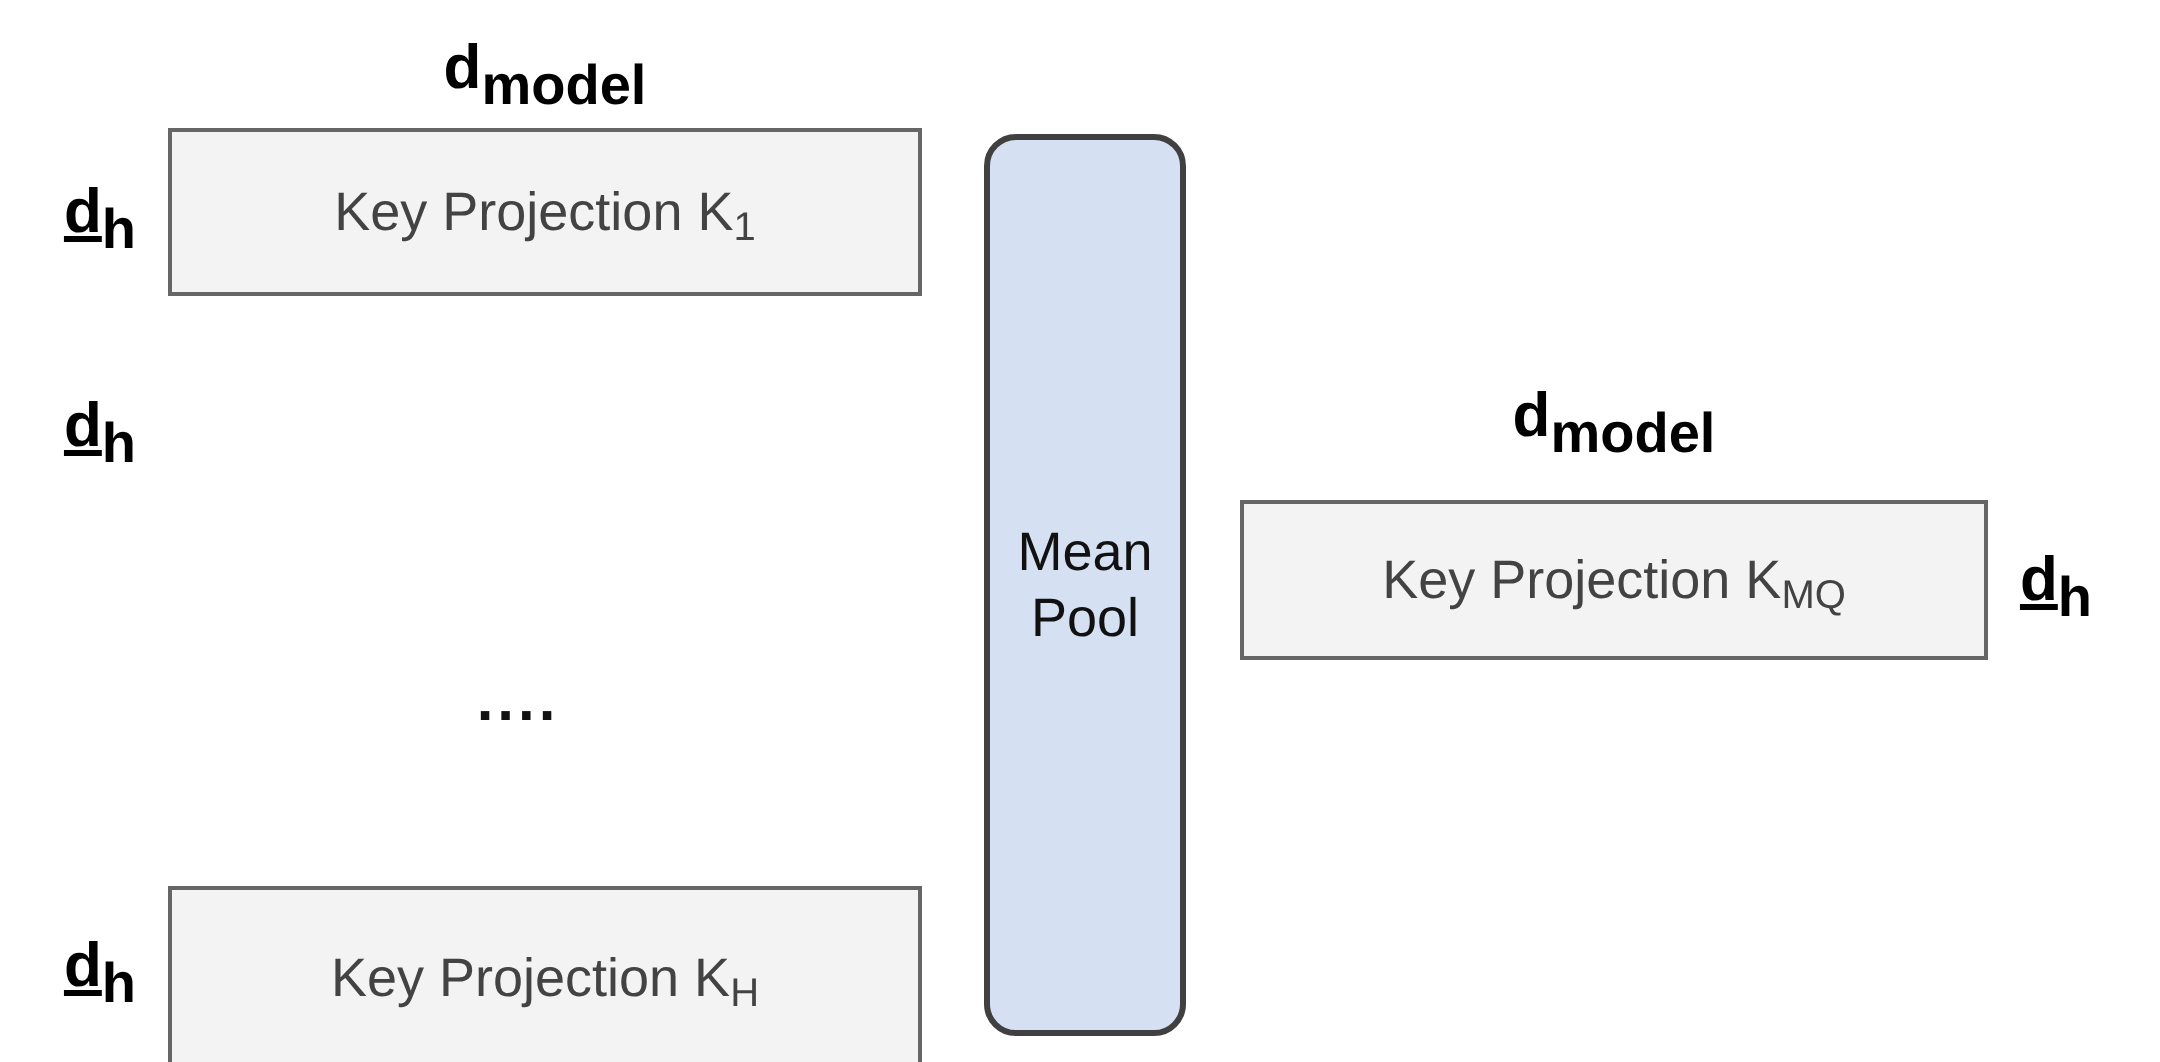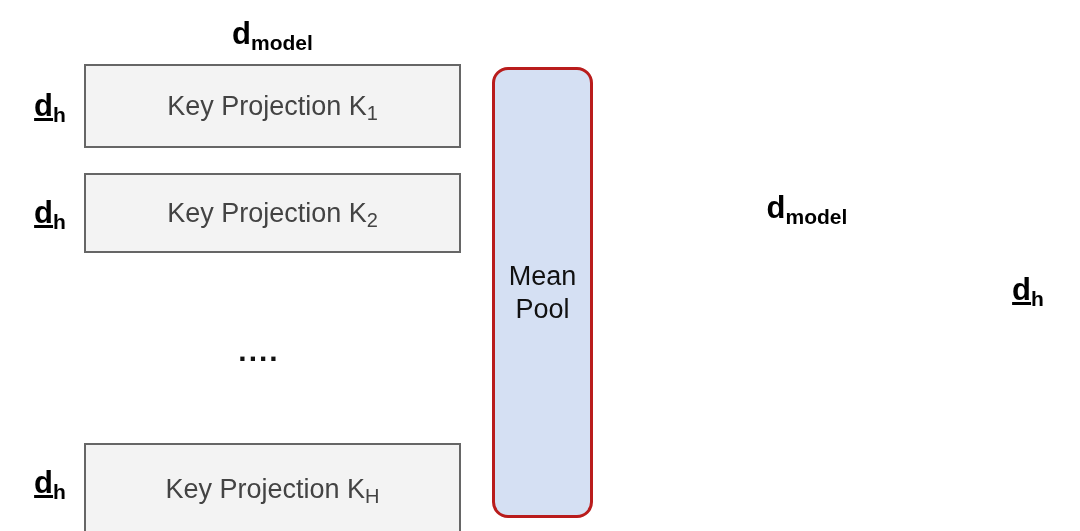--- a/index.html
+++ b/index.html
@@ -18,21 +18,21 @@
 
   
   .dim-label {
     position: absolute;
     font-weight: 700;
     font-size: 31px;
     color: #000000;
     white-space: nowrap;
   }
   .dim-label sub {
-    font-size: 21px;
+    font-size: 28px;
     font-weight: 700;
     vertical-align: baseline;
     position: relative;
     top: 0.28em;
     line-height: 0;
   }
   .centered-over {
     text-align: center;
   }
   .side-label {
@@ -89,21 +89,21 @@
 
   
   .mean-pool {
     position: absolute;
     left: 492px;
     top: 67px;
     width: 101px;
     height: 451px;
     box-sizing: border-box;
     background: #d5e0f3;
-    border: 3px solid #b91c1c;
+    border: 3px solid #404040;
     border-radius: 16px;
     display: flex;
     flex-direction: column;
     align-items: center;
     justify-content: center;
     color: #111111;
     font-size: 27px;
     line-height: 1.2;
   }
 
@@ -132,37 +132,37 @@
   <div class="dim-label side-label label-dh-2">
     <span><span>d</span><sub>h</sub></span>
   </div>
   <div class="dim-label side-label label-dh-h">
     <span><span>d</span><sub>h</sub></span>
   </div>
 
   <div class="proj-box box-1">
     <span><span>Key Projection K</span><sub>1</sub></span>
   </div>
-  <div class="proj-box box-2">
-    <span><span>Key Projection K</span><sub>2</sub></span>
-  </div>
 
   <div class="ellipsis">....</div>
 
   <div class="proj-box box-h">
     <span><span>Key Projection K</span><sub>H</sub></span>
   </div>
 
   <div class="mean-pool">
     <span>Mean</span>
     <span>Pool</span>
   </div>
 
   <div class="dim-label centered-over label-dmodel-right">
     <span>d</span><sub>model</sub>
   </div>
 
+  <div class="proj-box box-mq">
+    <span><span>Key Projection K</span><sub>MQ</sub></span>
+  </div>
 
   <div class="dim-label side-label label-dh-right">
     <span><span>d</span><sub>h</sub></span>
   </div>
 
 </div>
 
 </body></html>

